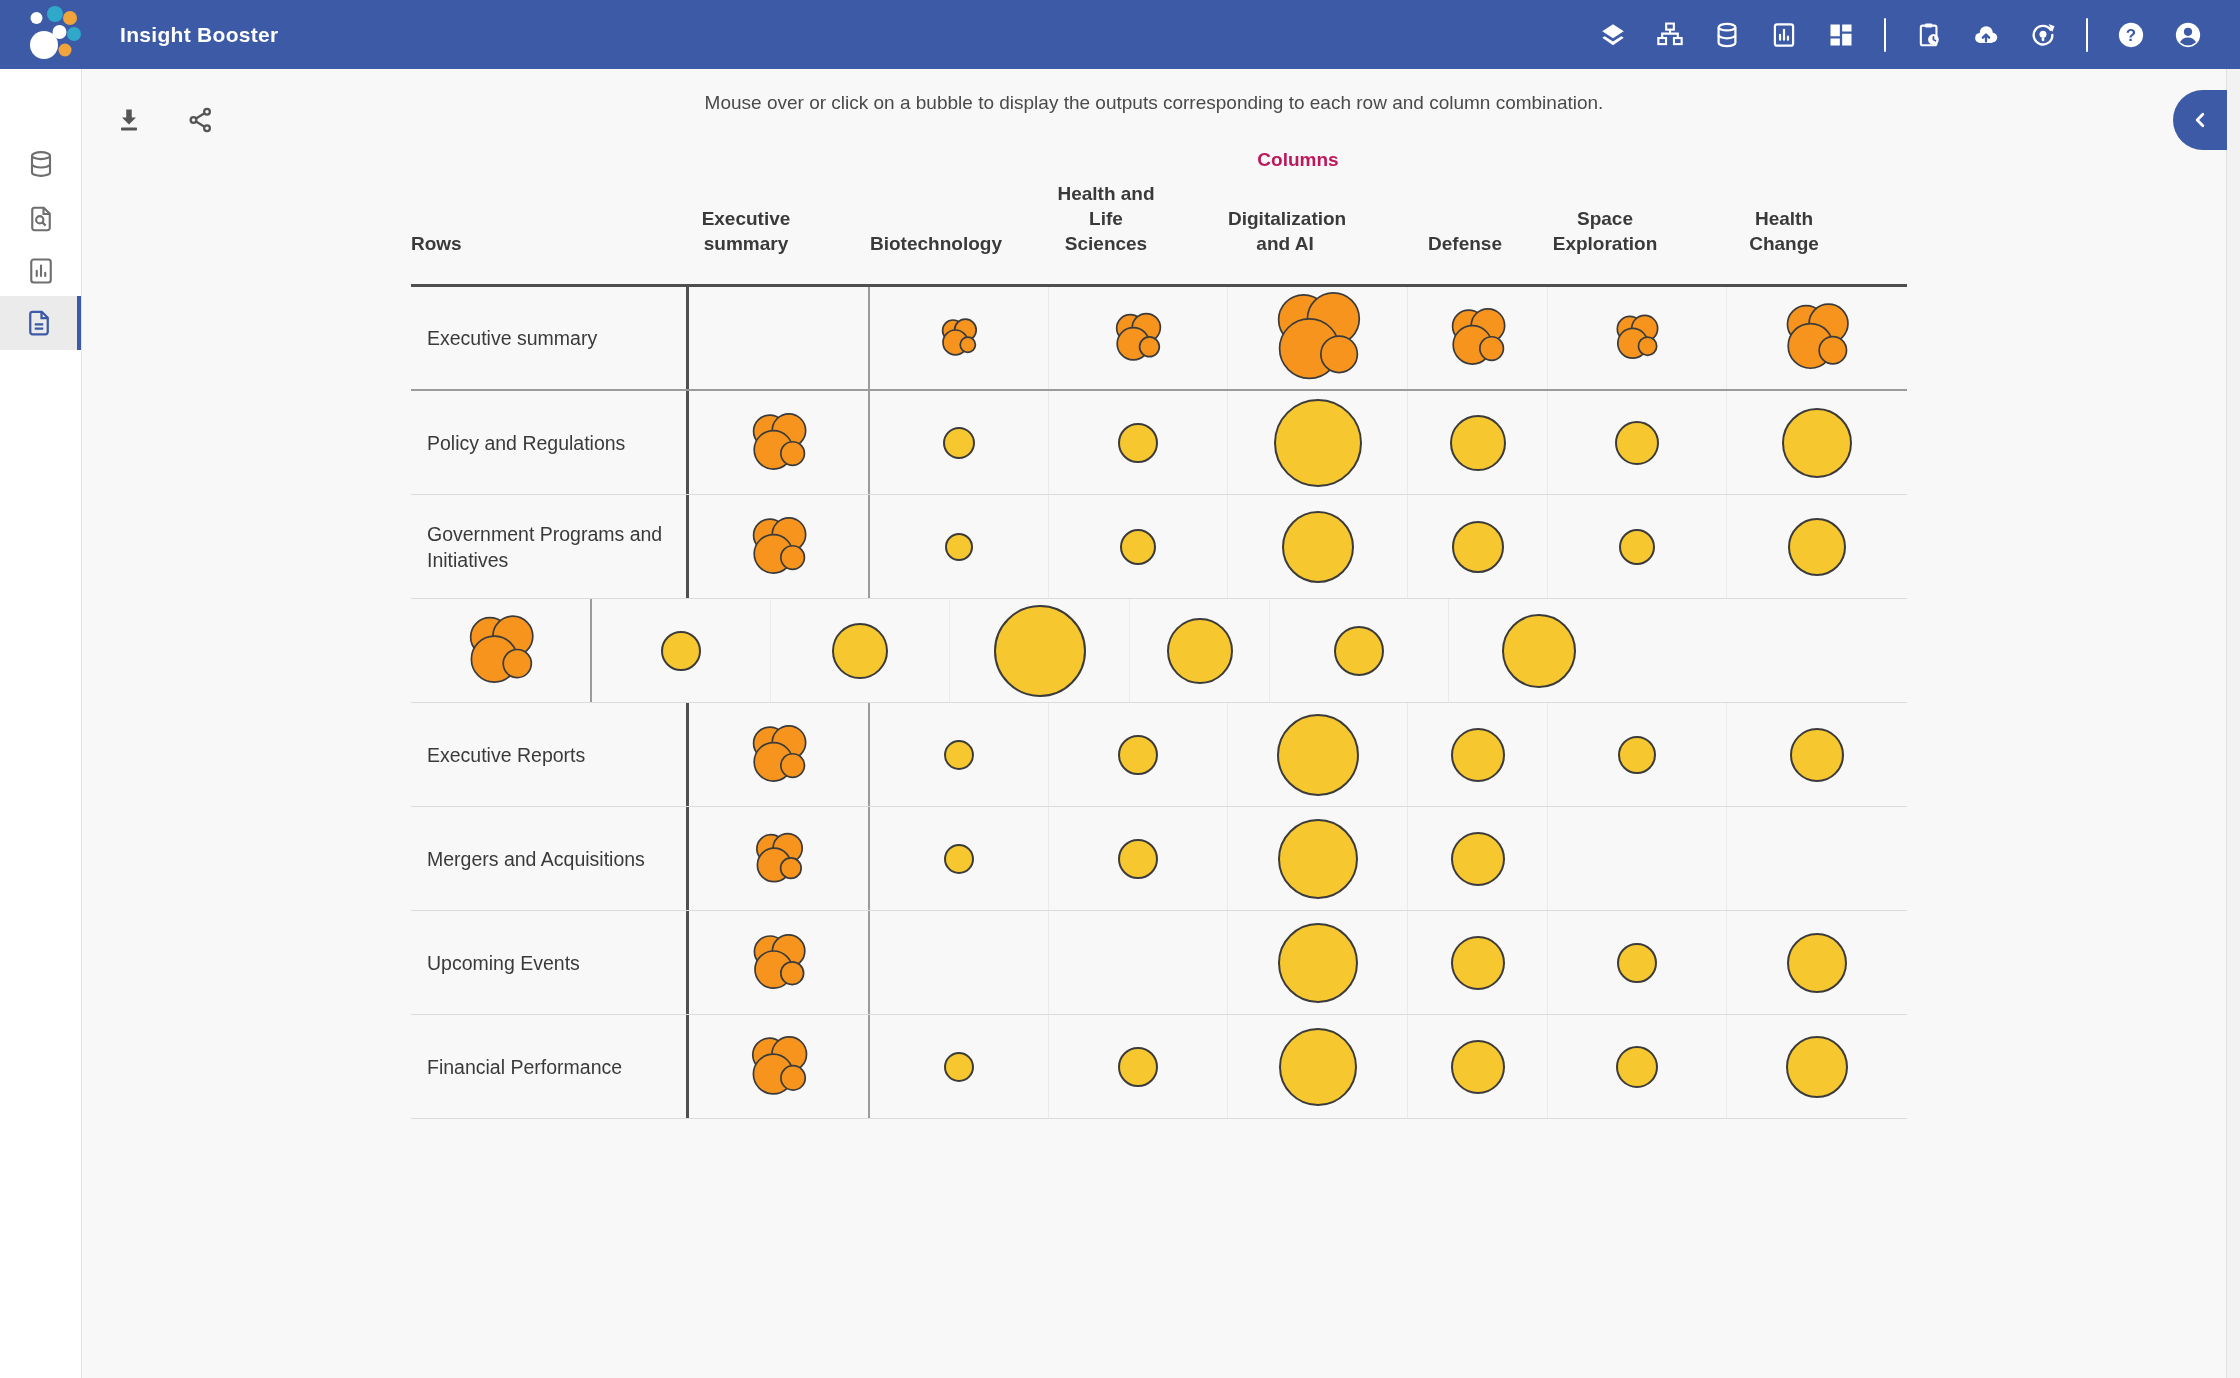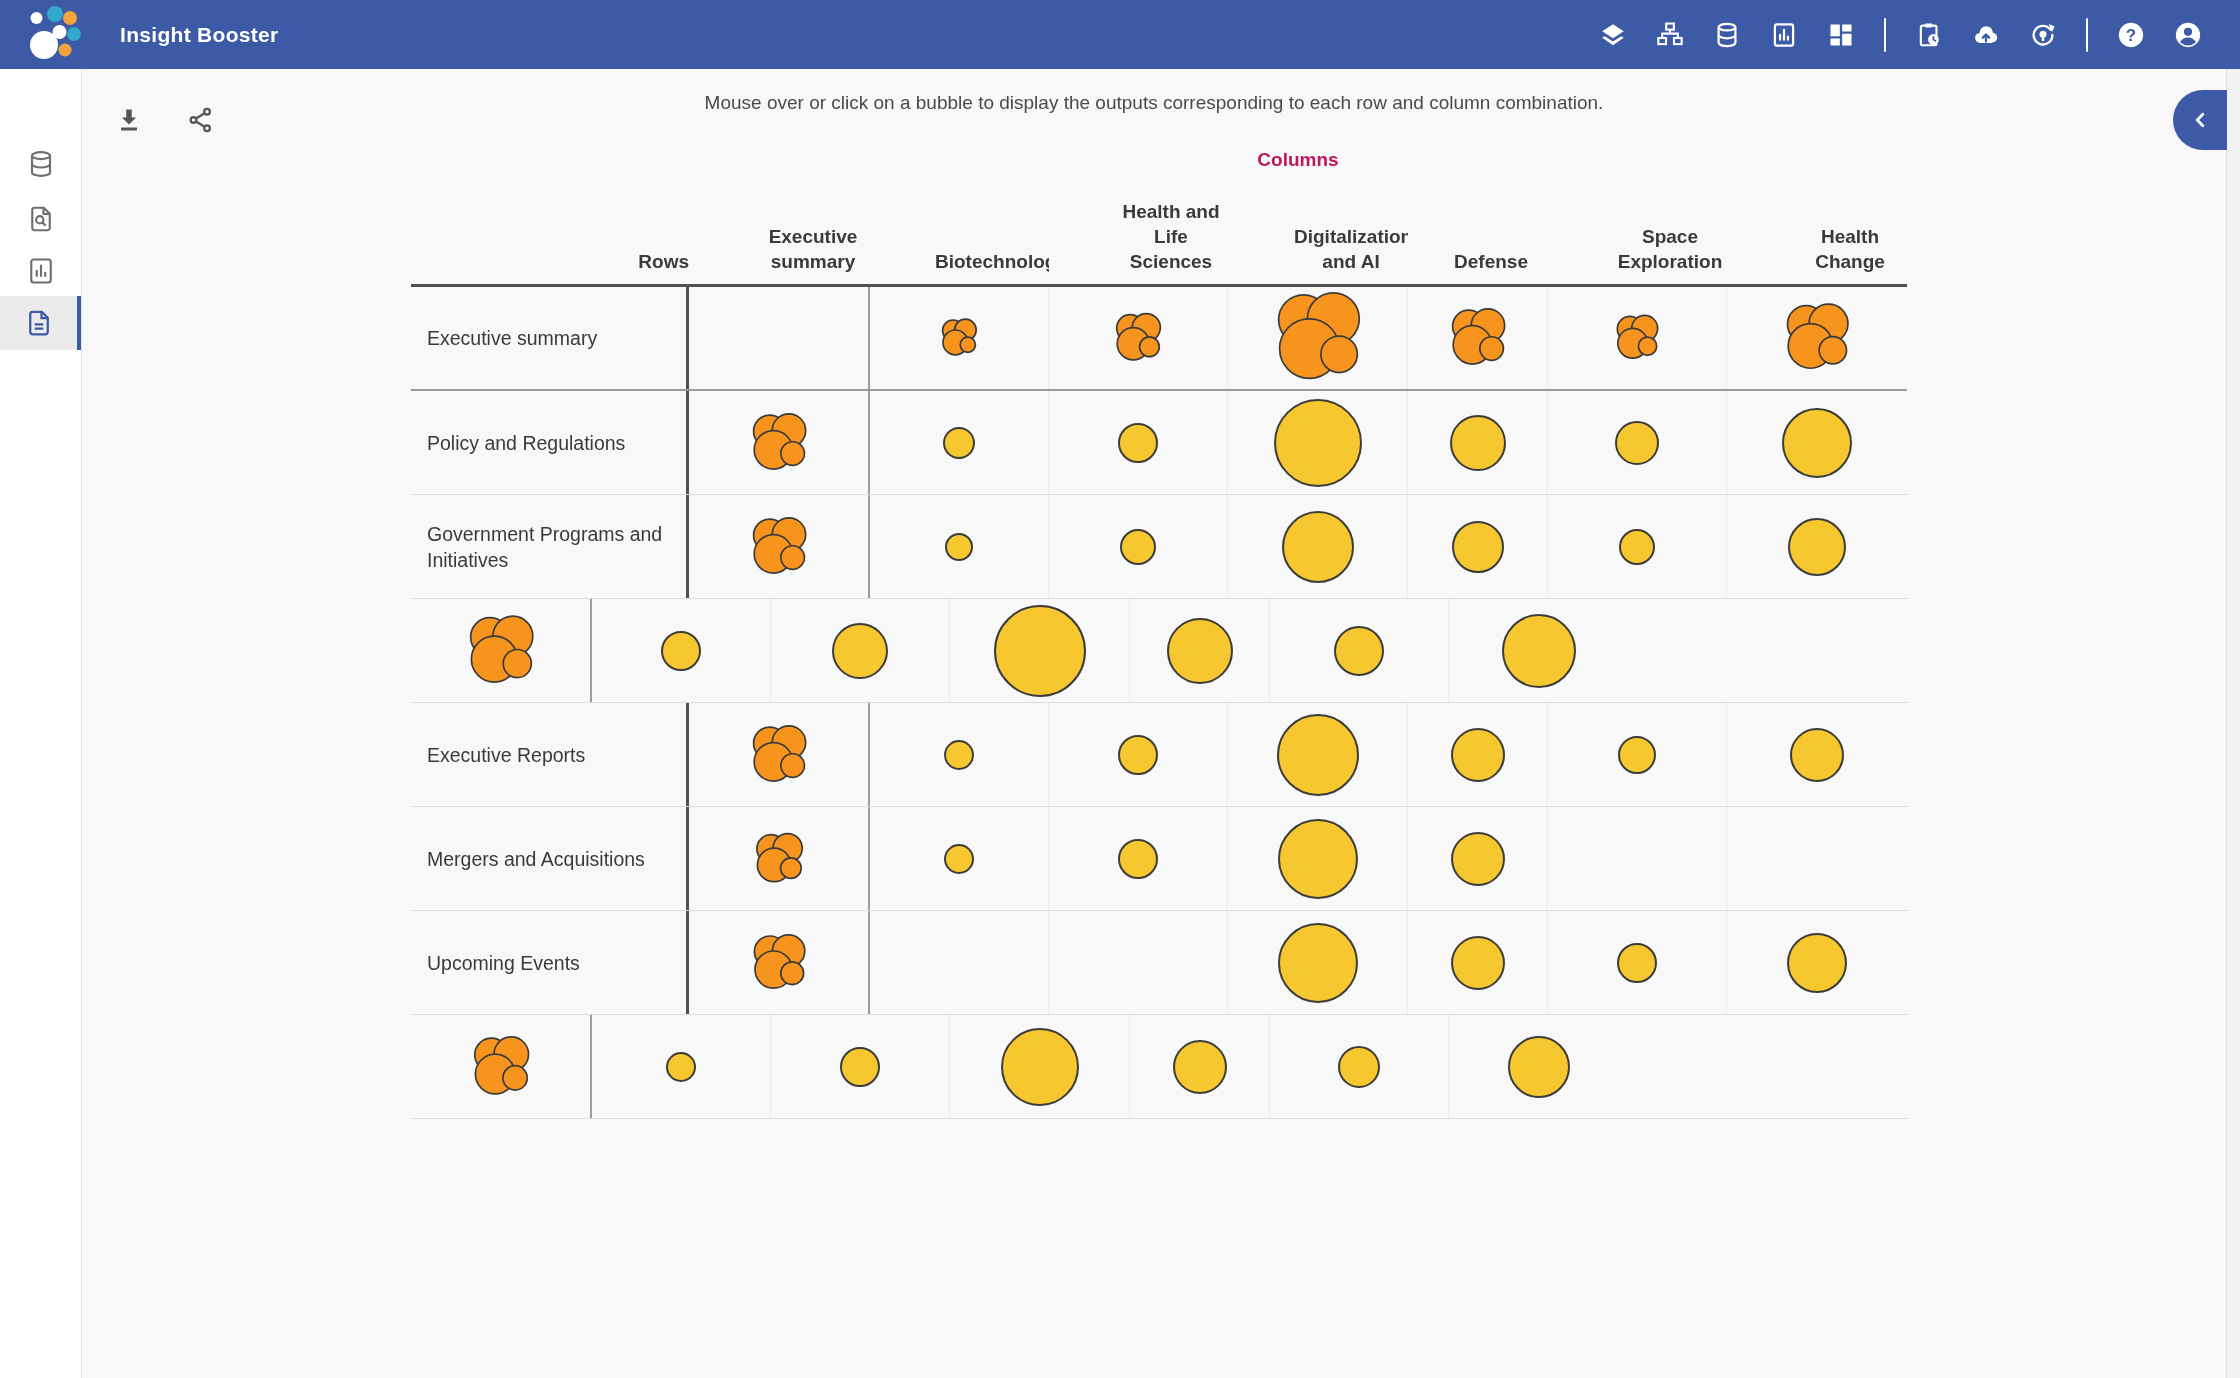--- a/index.html
+++ b/index.html
@@ -18,21 +18,21 @@
   
   .sidebar{position:absolute;left:0;top:69px;bottom:0;width:81px;background:#fff;border-right:1px solid #E2E2E2;z-index:20;}
   .side-item{position:absolute;left:0;width:81px;height:54px;display:flex;align-items:center;justify-content:center;cursor:pointer;}
   .side-item.selected{background:#EBEBEB;border-right:4px solid #3C5AA6;box-sizing:border-box;}
   .side-item svg{width:30px;height:30px;}
   
   .tool-icon{position:absolute;width:30px;height:30px;cursor:pointer;}
   
   .instruction{position:absolute;left:81px;right:13px;top:92px;text-align:center;font-size:19px;color:#4A4A4A;}
   .columns-title{position:absolute;left:1238px;top:149px;width:120px;text-align:center;font-size:19px;font-weight:700;color:#be185d;}
-  .col-head{position:absolute;top:140px;height:144px;display:flex;flex-direction:column;justify-content:flex-end;align-items:flex-end;padding-bottom:10px;box-sizing:border-box;overflow:hidden;}
+  .col-head{position:absolute;top:140px;height:144px;display:flex;flex-direction:column;justify-content:flex-end;align-items:flex-start;padding-bottom:28px;box-sizing:border-box;overflow:hidden;}
   .col-head .lbl{width:114px;text-align:center;font-weight:700;font-size:19px;line-height:25px;color:#3A3A3A;white-space:normal;}
   .col-head .lbl.wide{width:auto;}
   
   #matrix{position:absolute;left:411px;top:284px;width:1496px;border-top:3px solid #4F4F4F;box-sizing:content-box;}
   .m-row{display:flex;height:104px;border-bottom:1px solid #DCDCDC;box-sizing:border-box;}
   .m-row.first{border-bottom:2px solid #9B9B9B;}
   .m-label{width:278px;flex:0 0 278px;border-right:3px solid #4F4F4F;display:flex;align-items:center;padding:0 12px 0 16px;box-sizing:border-box;font-size:19.5px;color:#3A3A3A;line-height:26px;}
   .m-cell{display:flex;align-items:center;justify-content:center;box-sizing:border-box;border-right:1px solid #EAEAEA;}
   .m-cell.exec{border-right:2px solid #9B9B9B;}
   .m-cell.last{border-right:none;}
@@ -403,20 +403,21 @@
         <div class="bubble" style="width: 54px; height: 54px;"></div>
       </div>
       <div class="m-cell" style="width: 179px; flex: 0 0 179px;">
         <div class="bubble" style="width: 40px; height: 40px;"></div>
       </div>
       <div class="m-cell last" style="width: 180px; flex: 0 0 180px;">
         <div class="bubble" style="width: 60px; height: 60px;"></div>
       </div>
     </div>
     <div class="m-row">
+      <div class="m-label">Financial Performance</div>
       <div class="m-cell exec" style="width: 181px; flex: 0 0 181px;">
         <svg class="cluster" width="64" height="64" viewBox="0 0 100 100">
           <circle cx="35" cy="31" r="26"></circle>
           <circle cx="66" cy="30" r="27"></circle>
           <circle cx="41" cy="61" r="31"></circle>
           <circle cx="72" cy="67" r="19"></circle>
         </svg>
       </div>
       <div class="m-cell" style="width: 179px; flex: 0 0 179px;">
         <div class="bubble" style="width: 30px; height: 30px;"></div>

